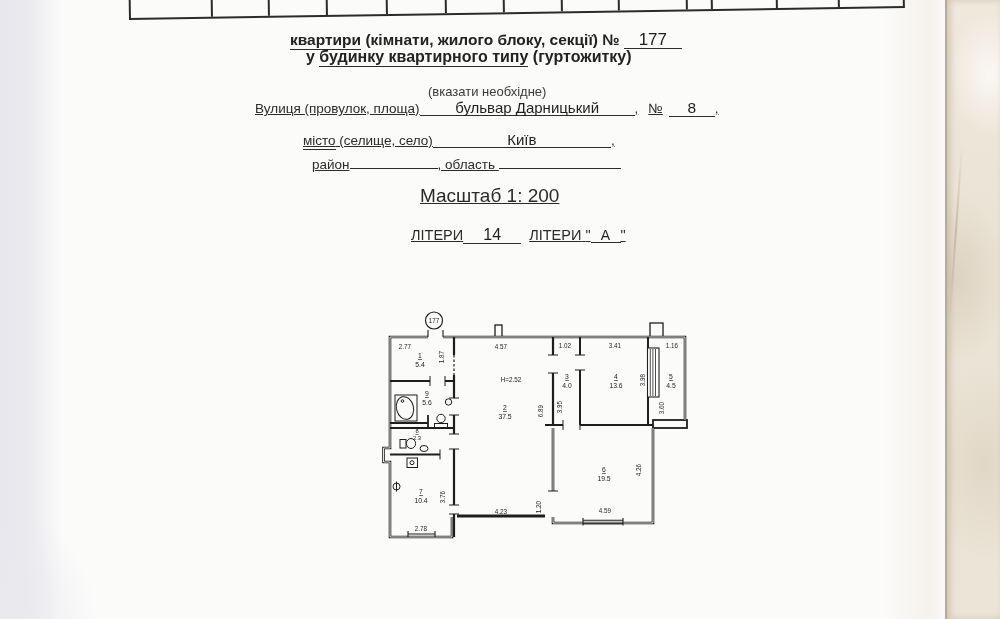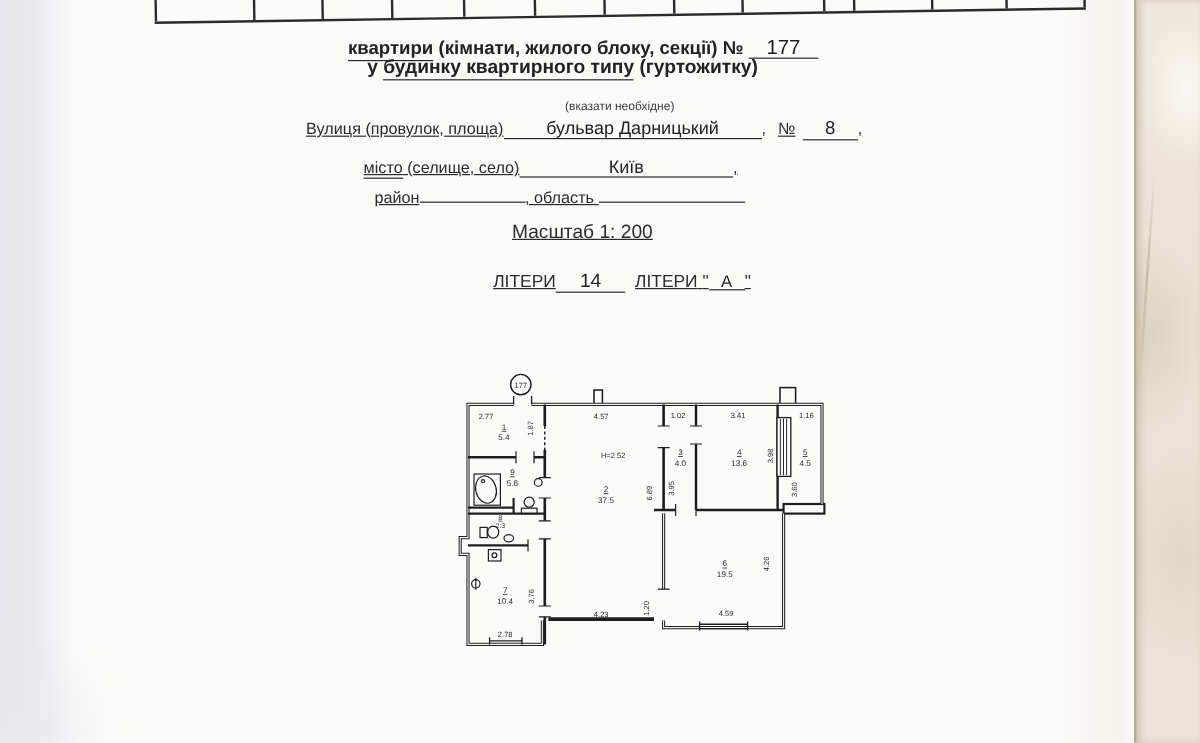--- a/index.html
+++ b/index.html
@@ -30,31 +30,31 @@
   .abs{position:absolute;white-space:nowrap;}
   .b{font-weight:bold;color:#222;}
   .u{border-bottom:1.7px solid #2b2b2b;padding-bottom:1px;}
   .blank{display:inline-block;border-bottom:1.5px solid #2b2b2b;text-align:center;vertical-align:baseline;line-height:1;}
   .val{font-weight:normal;color:#1f1f1f;}
 
   .t-plan{left:440px;top:9px;width:150px;text-align:center;font-size:18px;letter-spacing:1px;}
   .l2{left:290px;top:31px;font-size:15.5px;}
   .l2 .blank{width:58px;font-size:17px;}
   .l3{left:306px;top:48px;font-size:16px;}
-  .note{left:428px;top:84px;width:134px;text-align:right;font-size:10px;color:#3a3a3a;}
+  .note{left:428px;top:84px;width:134px;text-align:left;font-size:13px;color:#3a3a3a;}
   .l5{left:255px;top:100px;font-size:13.5px;}
   .l5 .blank.street{width:215px;font-size:15px;}
   .l5 .blank.num{width:46px;font-size:15.5px;margin-left:6px;}
   .l5 .no{margin-left:10px;}
   .l6{left:303px;top:132px;font-size:13.5px;}
   .l6 .blank{width:178px;font-size:15px;}
   .l7{left:312px;top:157px;font-size:13.5px;}
   .l7 .blank.d{width:88px;}
   .l7 .blank.r{width:122px;}
-  .scale{left:420px;top:185px;width:124px;text-align:right;font-size:16px;}
+  .scale{left:420px;top:185px;width:124px;text-align:right;font-size:19px;}
   .floor{left:411px;top:227px;font-size:14.5px;}
   .floor .blank.f{width:58px;font-size:16px;}
   .floor .blank.lt{width:30px;font-size:14px;}
   .floor .lbl2{margin-left:8px;}
 
   .plan{position:absolute;left:378px;top:303px;width:330px;height:245px;}
   svg text{fill:#1f1f1f;font-family:"Liberation Sans",sans-serif;}
   .dim{font-size:6.3px;}
   .rn{font-size:6.8px;text-decoration:underline;}
   .ra{font-size:6.8px;}

